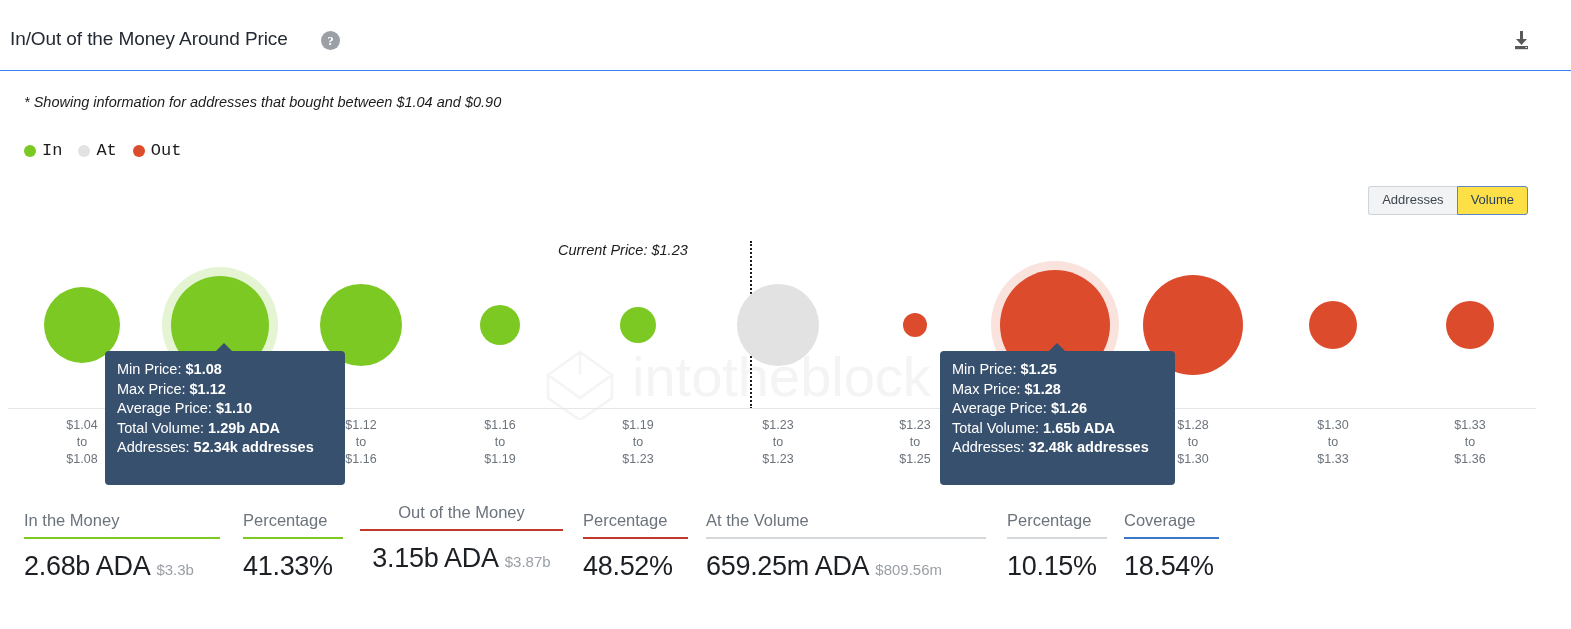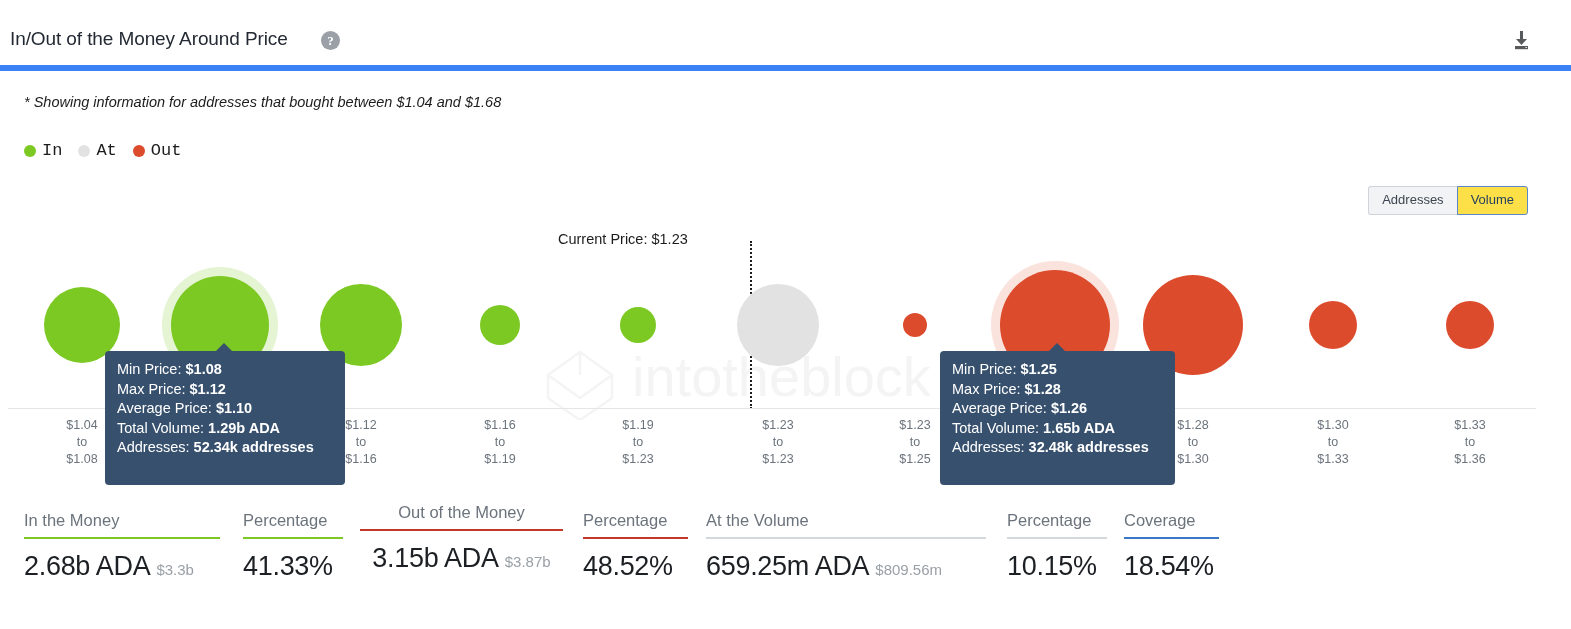--- a/index.html
+++ b/index.html
@@ -8,21 +8,21 @@
     width: 1571px; height: 629px;
     background: #ffffff;
     font-family: "Liberation Sans", sans-serif;
     overflow: hidden;
   }
   #app { position: relative; width: 1571px; height: 629px; background:#fff; }
 
   
   .header {
     position: absolute; left:0; top:0; width:1571px; height:71px;
-    border-bottom: 6px solid #3b82f6; background:#fff;
+    border-bottom: 1px solid #3b82f6; background:#fff;
   }
   .header-title {
     position:absolute; left:10px; top:28px;
     font-size:19px; color:#242a33; font-weight:400; letter-spacing:-0.1px;
     white-space:nowrap;
   }
   .help-icon {
     position:absolute; left:321px; top:31px;
     width:19px; height:19px; border-radius:50%;
     background:#9aa0a6; color:#fff;
@@ -67,22 +67,22 @@
   }
   .watermark {
     position:absolute; left:540px; top:105px; width:480px; height:90px;
     pointer-events:none; opacity:1;
   }
   .axis-line {
     position:absolute; left:8px; top:183px; width:1528px; height:1px;
     background:#e4e7ea;
   }
   .current-price-label {
-    position:absolute; top:6px; left:558px;
-    font-size:14.5px; color:#1c1c1c; white-space:nowrap;text-align:right;
+    position:absolute; top:17px; left:558px;
+    font-size:14.5px; font-style:italic; color:#1c1c1c; white-space:nowrap;text-align:right;
   }
   .price-line {
     position:absolute; left:750px; top:16px; width:0; height:168px;
     border-left:2px dotted #1c1c1c;
   }
   .bubble { position:absolute; border-radius:50%; cursor:pointer; }
   .bubble-halo {
     position:absolute; border-radius:50%;
     background:rgba(124,201,35,0.22); pointer-events:none;
   }
@@ -130,21 +130,21 @@
     <div class="help-icon">?</div>
     <div class="download-icon">
       <svg width="24" height="24" viewBox="0 0 24 24">
         <path d="M11 3 h3 v8 h4 l-5.5 6 L7 11 h4 z" fill="#58595b"></path>
         <rect x="6" y="18" width="13" height="3.2" fill="#58595b"></rect>
         <rect x="16.5" y="19" width="1.4" height="1" fill="#ffffff"></rect>
       </svg>
     </div>
   </div>
 
-  <div class="subnote">* Showing information for addresses that bought between $1.04 and $1.68</div>
+  <div class="subnote">* Showing information for addresses that bought between $1.04 and $0.90</div>
 
   <div class="legend">
     <div class="legend-item">
       <span class="legend-dot" style="background:#7cc923"></span>
       <span class="legend-label">In</span>
     </div>
     <div class="legend-item">
       <span class="legend-dot" style="background:#e2e2e2"></span>
       <span class="legend-label">At</span>
     </div>

